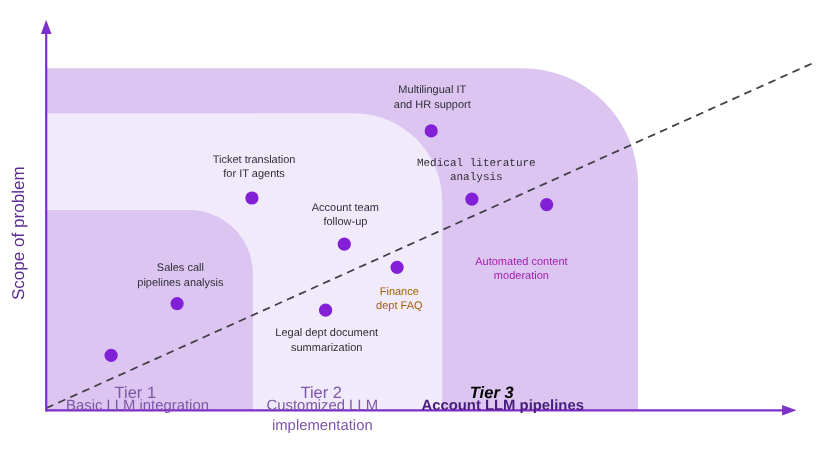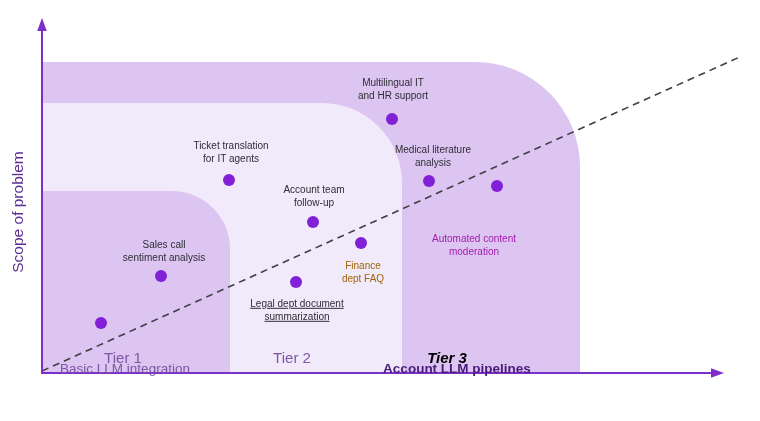--- a/index.html
+++ b/index.html
@@ -84,41 +84,43 @@
     <polygon id="x-axis-arrow" points="724,373 711,368.2 711,377.8" fill="#7e2fc9"></polygon>
   </svg>
 
   <div class="y-axis-label" style="color: rgb(92, 45, 145);">Scope of problem</div>
 
 <div class="tier-rect" style="left: 42px; top: 191px; width: 188px; height: 182px; background: rgb(220, 197, 240); border-top-right-radius: 58px; z-index: 3;"></div>
     <div class="tier-label" style="left: 123px; color: rgb(125, 86, 166);">Tier 1</div>
     <div class="tier-caption" style="left: 125px; color: rgb(125, 86, 166);">Basic LLM integration</div>
     <div class="tier-rect" style="left: 42px; top: 103px; width: 360px; height: 270px; background: rgb(241, 234, 250); border-top-right-radius: 80px; z-index: 2;"></div>
     <div class="tier-label" style="left: 292px; color: rgb(125, 86, 166);">Tier 2</div>
+    <div class="tier-caption" style="left: 293px; color: rgb(125, 86, 166);">Customized LLM
+implementation</div>
     <div class="tier-rect" style="left: 42px; top: 62px; width: 538px; height: 311px; background: rgb(220, 197, 240); border-top-right-radius: 105px; z-index: 1;"></div>
     <div class="tier-label bold" style="left: 447px; color: #000000; font-style: italic;">Tier 3</div>
     <div class="tier-caption bold" style="left: 457px; color: rgb(71, 28, 124);">Account LLM pipelines</div>
     <div class="dot" style="left: 101px; top: 323px; background: rgb(130, 32, 216);"></div>
     <div class="dot" style="left: 161px; top: 276px; background: rgb(130, 32, 216);"></div>
     <div class="pt-label" style="left: 164px; top: 251px; color: rgb(46, 46, 54);">Sales call
-sentiment analysis</div>
+pipelines analysis</div>
     <div class="dot" style="left: 229px; top: 180px; background: rgb(130, 32, 216);"></div>
     <div class="pt-label" style="left: 231px; top: 152px; color: rgb(46, 46, 54);">Ticket translation
 for IT agents</div>
     <div class="dot" style="left: 313px; top: 222px; background: rgb(130, 32, 216);"></div>
     <div class="pt-label" style="left: 314px; top: 196px; color: rgb(46, 46, 54);">Account team
 follow-up</div>
     <div class="dot" style="left: 296px; top: 282px; background: rgb(130, 32, 216);"></div>
-    <div class="pt-label" style="left: 297px; top: 310px; color: rgb(46, 46, 54); text-decoration: underline;">Legal dept document
+    <div class="pt-label" style="left: 297px; top: 310px; color: rgb(46, 46, 54);">Legal dept document
 summarization</div>
     <div class="dot" style="left: 361px; top: 243px; background: rgb(130, 32, 216);"></div>
     <div class="pt-label" style="left: 363px; top: 272px; color: #a16207;">Finance
 dept FAQ</div>
     <div class="dot" style="left: 392px; top: 119px; background: rgb(130, 32, 216);"></div>
     <div class="pt-label" style="left: 393px; top: 89px; color: rgb(46, 46, 54);">Multilingual IT
 and HR support</div>
     <div class="dot" style="left: 429px; top: 181px; background: rgb(130, 32, 216);"></div>
-    <div class="pt-label" style="left: 433px; top: 156px; color: rgb(46, 46, 54);">Medical literature
+    <div class="pt-label" style="left: 433px; top: 156px; color: rgb(46, 46, 54); font-family: Liberation Mono, monospace;">Medical literature
 analysis</div>
     <div class="dot" style="left: 497px; top: 186px; background: rgb(130, 32, 216);"></div>
     <div class="pt-label" style="left: 474px; top: 220px; color: #a21caf; margin-top: 25px;">Automated content
 moderation</div>
   </div>
 
 </body></html>

